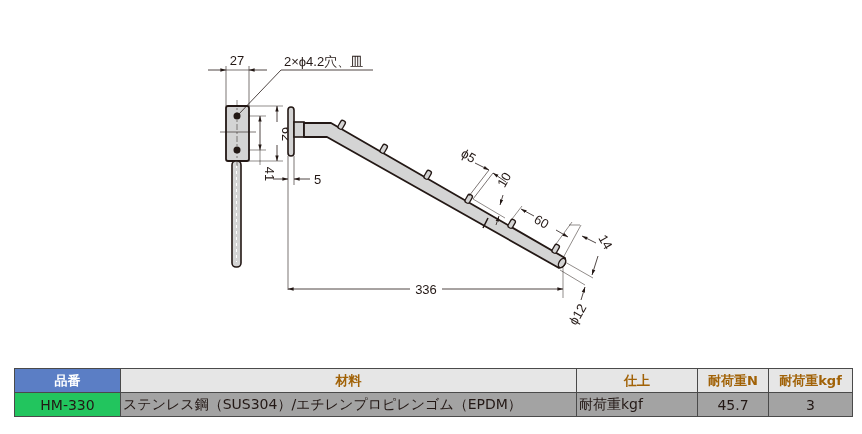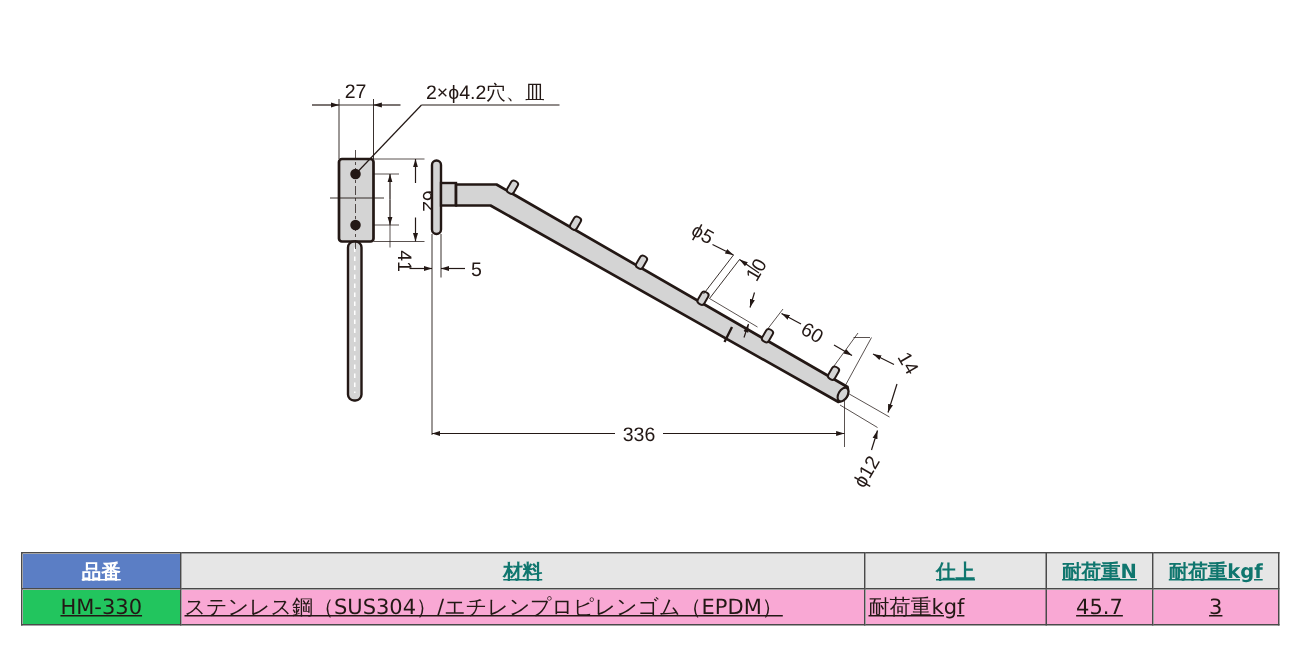--- a/index.html
+++ b/index.html
@@ -2,25 +2,25 @@
 <html><head>
   <meta charset="utf-8">
   <style>
     html, body { margin: 0; padding: 0; background: #ffffff; }
     body { width: 862px; height: 434px; position: relative; overflow: hidden;
            font-family: "DejaVu Sans", "Liberation Sans", sans-serif; color: #231815; }
     #drawing { position: absolute; left: 0; top: 0; width: 862px; height: 360px; }
     #drawing text { font-family: "Liberation Sans", "DejaVu Sans", sans-serif; font-size: 13px; fill: #231815; }
     .spec-table { position: absolute; left: 14px; top: 368px; border-collapse: collapse; table-layout: fixed; }
     .spec-table th, .spec-table td { border: 1px solid #4a4a4a; padding: 0; height: 23px; text-align: center;
-           font-size: 14px; white-space: nowrap; overflow: hidden; text-decoration: underline; }
-    .spec-table th { background: #e6e6e6; font-weight: bold; font-size: 13px; color: #0f766e; }
+           font-size: 14px; white-space: nowrap; overflow: hidden; }
+    .spec-table th { background: #e6e6e6; font-weight: bold; font-size: 13px; color: #a16207; }
     .spec-table th.key { background: #5b7ec5; color: #ffffff; }
     .spec-table td.key { background: #22c55e; }
-    .spec-table td { background: #f9a8d4; }
+    .spec-table td { background: #a3a3a3; }
     .spec-table td.left { text-align: left; padding-left: 2px; }
   </style>
 </head>
 <body>
 
 <svg id="drawing" viewBox="0 0 862 360" xmlns="http://www.w3.org/2000/svg">
   <defs>
     <marker id="arr" viewBox="0 0 10 10" refX="10" refY="5" markerWidth="7" markerHeight="7" orient="auto-start-reverse">
       <path d="M0,2 L10,5 L0,8 z" fill="#231815"></path>
     </marker>

